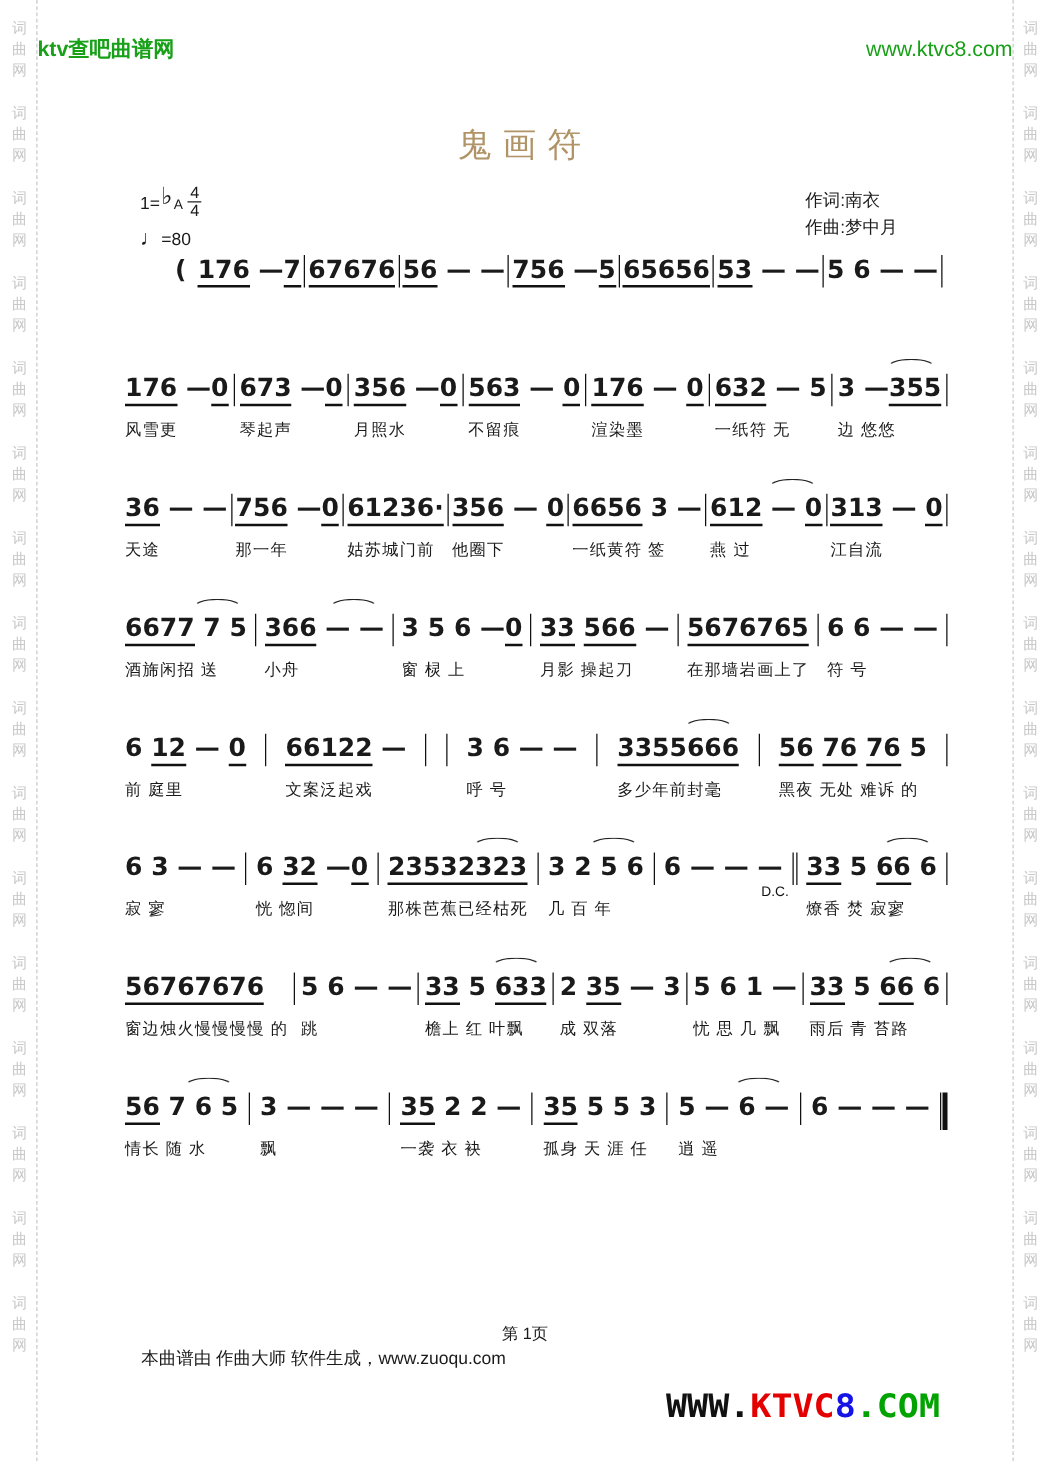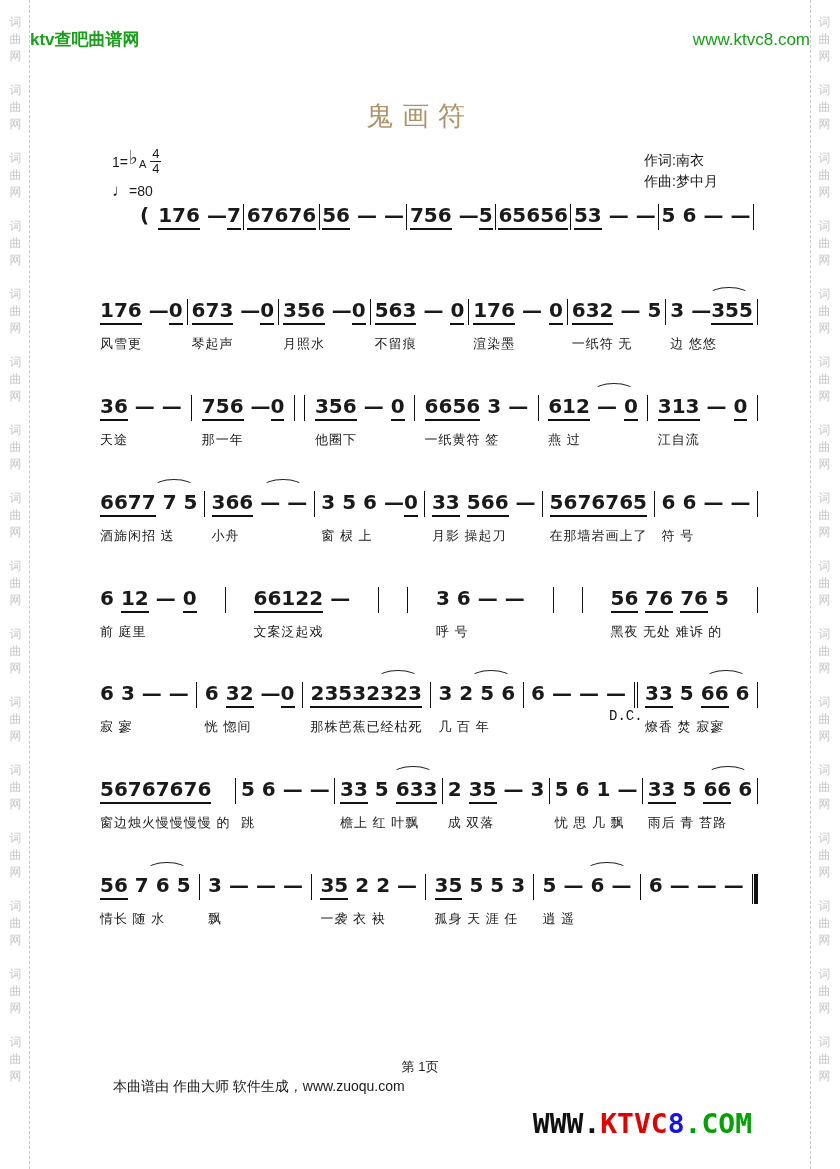--- a/index.html
+++ b/index.html
@@ -36,21 +36,21 @@
   .notes{display:flex;align-items:baseline;gap:7px;font-size:20px;font-weight:bold;
          font-family:"DejaVu Sans","Liberation Sans",sans-serif;white-space:nowrap;height:26px;}
   .beam{border-bottom:2px solid #111;padding-bottom:1px;}
   .lyric{margin-top:11px;font-size:13px;white-space:nowrap;letter-spacing:1px;min-height:15px;}
   .bar{width:0;border-left:1.5px solid #111;height:26px;margin-top:1px;}
   .bar.dbl{width:4px;border-left:1.5px solid #111;border-right:1.5px solid #111;}
   .bar.final{width:6px;border-left:1.5px solid #111;border-right:4px solid #111;height:30px;}
   .paren{font-size:20px;font-weight:bold;margin-right:2px;}
   .cell.arc .notes::after{content:"";position:absolute;top:-11px;right:4px;width:38px;height:13px;
       border:1.6px solid transparent;border-top-color:#222;border-radius:50%;}
-  .dc{position:absolute;left:-36px;top:27px;font-size:14px;font-family:Liberation Mono, monospace;color:#111;}
+  .dc{position:absolute;left:-36px;top:27px;font-size:11px;font-family:Liberation Sans, sans-serif;color:#111;}
   
   .page-num{position:absolute;left:0;right:0;top:1058px;text-align:center;font-size:13px;}
   .gen-credit{position:absolute;left:113px;top:1078px;font-size:14px;text-align:center;}
   .logo{position:absolute;right:88px;top:1108px;font-family:"DejaVu Sans Mono","Liberation Mono",monospace;
         font-size:28px;font-weight:bold;letter-spacing:0px;transform:scaleY(0.92);}
 </style>
 </head>
 <body>
 
 <div class="page">
@@ -380,20 +380,26 @@
         </div>
         <div class="bar"></div>
         <div class="cell">
           <div class="notes">
             <span class="beam">756</span>
             <span><span>—</span><span class="beam">0</span></span>
           </div>
           <div class="lyric">那一年</div>
         </div>
         <div class="bar"></div>
+        <div class="cell">
+          <div class="notes">
+            <span class="beam">61236·</span>
+          </div>
+          <div class="lyric">姑苏城门前</div>
+        </div>
         <div class="bar"></div>
         <div class="cell">
           <div class="notes">
             <span class="beam">356</span>
             <span>—</span>
             <span class="beam">0</span>
           </div>
           <div class="lyric">他圈下</div>
         </div>
         <div class="bar"></div>
@@ -504,20 +510,26 @@
         <div class="cell">
           <div class="notes">
             <span>3</span>
             <span>6</span>
             <span>—</span>
             <span>—</span>
           </div>
           <div class="lyric">呼 号</div>
         </div>
         <div class="bar"></div>
+        <div class="cell arc">
+          <div class="notes">
+            <span class="beam">3355666</span>
+          </div>
+          <div class="lyric">多少年前封毫</div>
+        </div>
         <div class="bar"></div>
         <div class="cell">
           <div class="notes">
             <span class="beam">56</span>
             <span class="beam">76</span>
             <span class="beam">76</span>
             <span>5</span>
           </div>
           <div class="lyric">黑夜 无处 难诉 的</div>
         </div>

